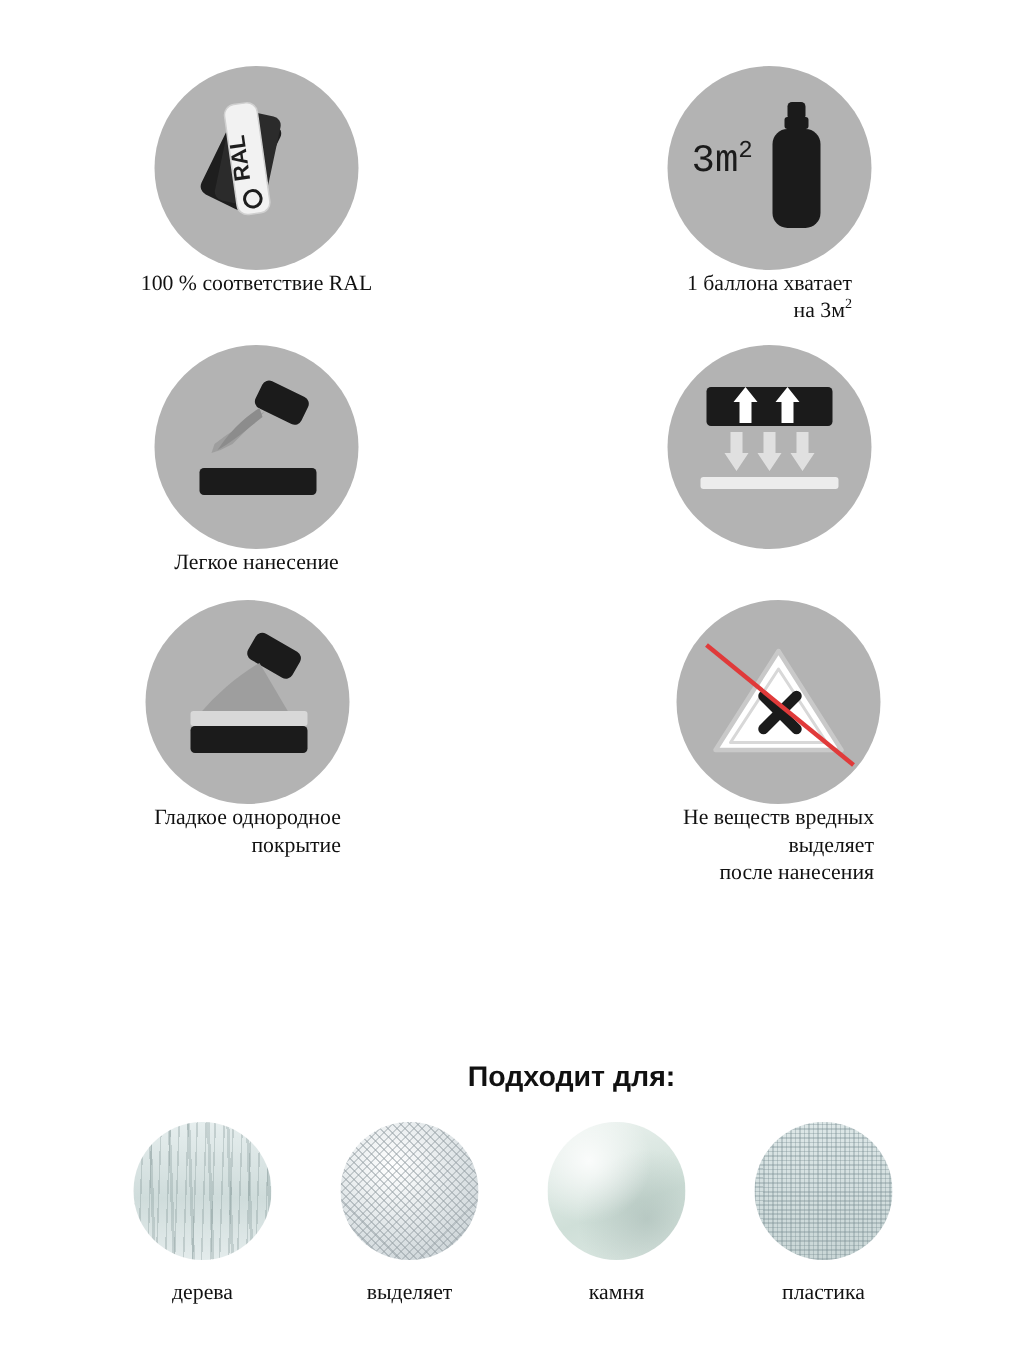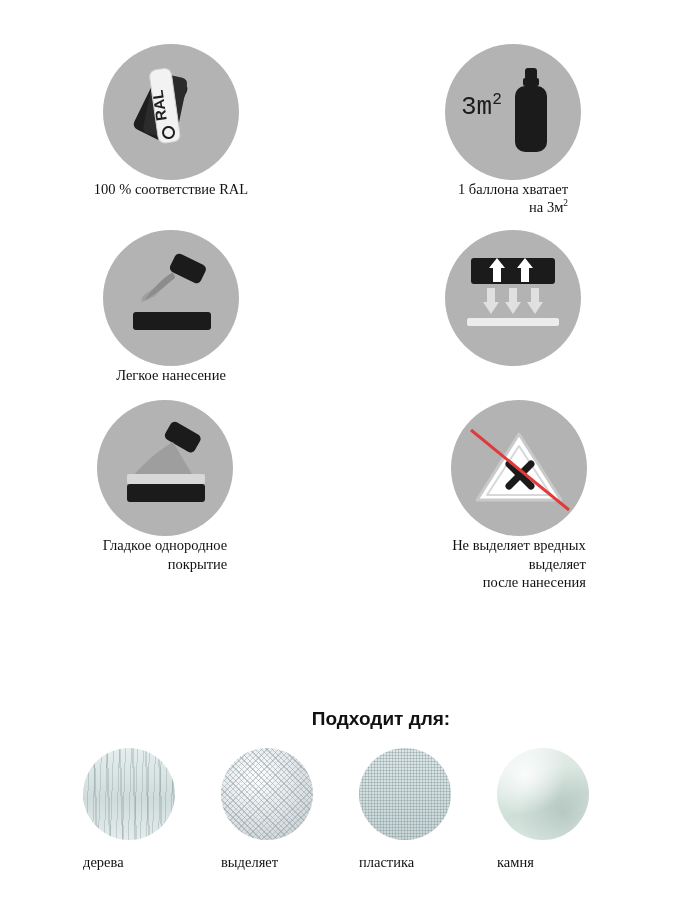--- a/index.html
+++ b/index.html
@@ -100,21 +100,21 @@
     left: 0;
     width: 684px;
     display: flex;
     justify-content: center;
     gap: 34px;
   }
   .material {
     width: 104px;
     display: flex;
     flex-direction: column;
-    align-items: flex-start;
+    align-items: center;
     font-family: Liberation Serif, serif;
   }
   .mat-circle {
     width: 92px;
     height: 92px;
     border-radius: 50%;
     position: relative;
     overflow: hidden;
     background: #d8e2e2;
   }
@@ -276,21 +276,21 @@
             <path d="M68 34 L110 100 L26 100 Z" fill="#ffffff" stroke="#c9c9c9" stroke-width="3" stroke-linejoin="round"></path>
             <path d="M68 46 L100 95 L36 95 Z" fill="#ffffff" stroke="#d8d8d8" stroke-width="2" stroke-linejoin="round"></path>
             <g stroke="#1b1b1b" stroke-width="7" stroke-linecap="round">
               <line x1="58" y1="64" x2="80" y2="86"></line>
               <line x1="80" y1="64" x2="58" y2="86"></line>
             </g>
             <line x1="20" y1="30" x2="118" y2="110" stroke="#e03a3a" stroke-width="3"></line>
           </svg>
         </div>
         <div class="caption">
-          <span>Не выделяет вредных</span><br>
+          <span>Не веществ вредных</span><br>
           <span>выделяет</span><br>
           <span>после нанесения</span>
         </div>
       </div>
     </div>
   </div>
 
   <div class="suitable-title">Подходит для:</div>
 
   <div class="materials">
@@ -299,23 +299,23 @@
       <div class="mat-circle mat-wood"></div>
       <div class="mat-label">дерева</div>
     </div>
 
     <div class="material">
       <div class="mat-circle mat-metal"></div>
       <div class="mat-label">выделяет</div>
     </div>
 
     <div class="material">
+      <div class="mat-circle mat-stone"></div>
+      <div class="mat-label">камня</div>
+    </div>
+
+    <div class="material">
       <div class="mat-circle mat-plastic"></div>
       <div class="mat-label">пластика</div>
     </div>
-
-    <div class="material">
-      <div class="mat-circle mat-stone"></div>
-      <div class="mat-label">камня</div>
-    </div>
   </div>
 
 </div>
 
 </body></html>

